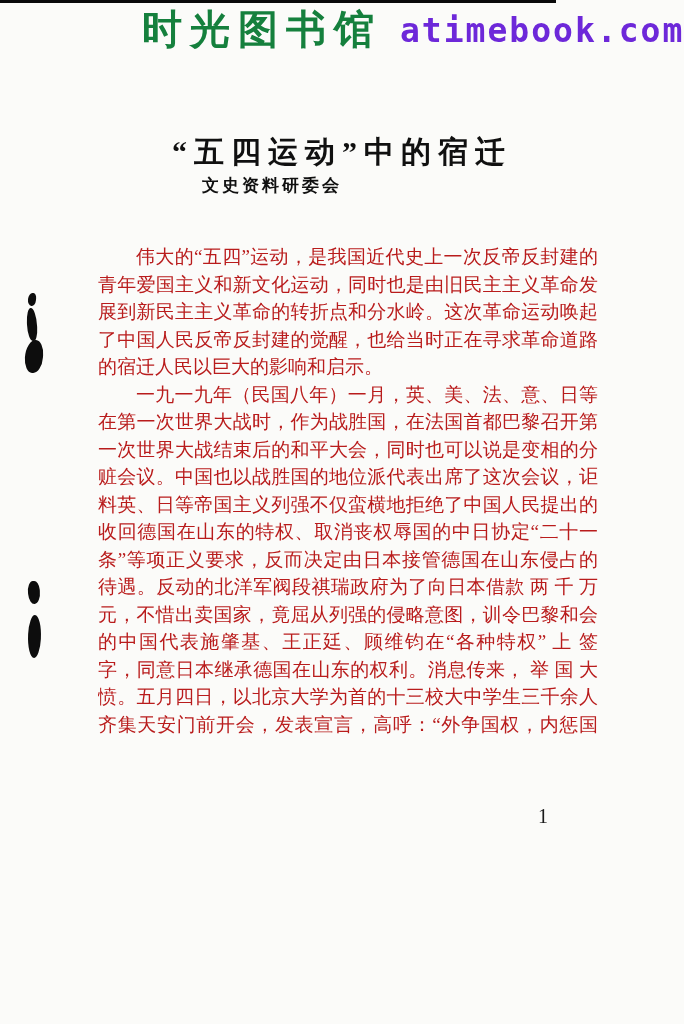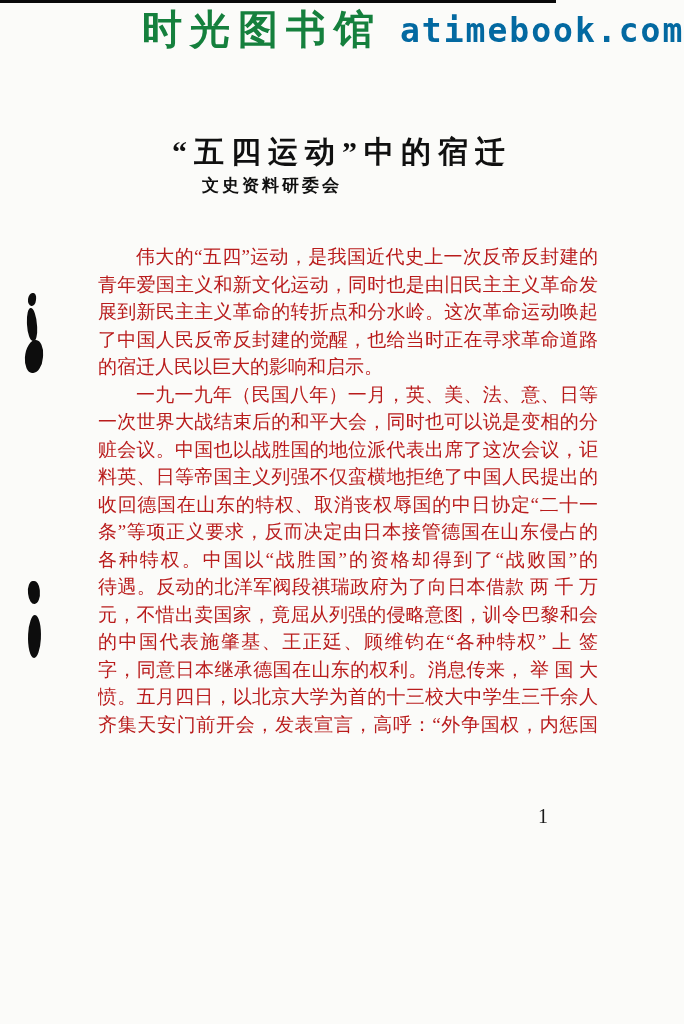--- a/index.html
+++ b/index.html
@@ -98,40 +98,40 @@
 </style>
 </head>
 <body>
 
 <div class="page">
 
   <div class="scan-edge"></div>
 
   <div class="watermark">
     <span class="wm-cjk" style="color: #15803d;">时光图书馆</span>
-    <span class="wm-latin" style="color: #0369a1;">atimebook.com</span>
+    <span class="wm-latin" style="color: #6d28d9;">atimebook.com</span>
   </div>
 
   <div class="title">“五四运动”中的宿迁</div>
 
   <div class="byline">文史资料研委会</div>
 
   <div class="body-text">
     <div class="tline indent">伟大的“五四”运动，是我国近代史上一次反帝反封建的</div>
     <div class="tline">青年爱国主义和新文化运动，同时也是由旧民主主义革命发</div>
     <div class="tline">展到新民主主义革命的转折点和分水岭。这次革命运动唤起</div>
     <div class="tline">了中国人民反帝反封建的觉醒，也给当时正在寻求革命道路</div>
     <div class="tline para-end">的宿迁人民以巨大的影响和启示。</div>
     <div class="tline indent">一九一九年（民国八年）一月，英、美、法、意、日等</div>
+    <div class="tline">在第一次世界大战时，作为战胜国，在法国首都巴黎召开第</div>
     <div class="tline">一次世界大战结束后的和平大会，同时也可以说是变相的分</div>
     <div class="tline">赃会议。中国也以战胜国的地位派代表出席了这次会议，讵</div>
     <div class="tline">料英、日等帝国主义列强不仅蛮横地拒绝了中国人民提出的</div>
     <div class="tline">收回德国在山东的特权、取消丧权辱国的中日协定“二十一</div>
     <div class="tline">条”等项正义要求，反而决定由日本接管德国在山东侵占的</div>
-    <div class="tline">各种特权。中国以“战胜国”的资格却得到了“战败国”的</div>
     <div class="tline">待遇。反动的北洋军阀段祺瑞政府为了向日本借款 两 千 万</div>
     <div class="tline">元，不惜出卖国家，竟屈从列强的侵略意图，训令巴黎和会</div>
     <div class="tline">的中国代表施肇基、王正廷、顾维钧在“各种特权” 上 签</div>
     <div class="tline">字，同意日本继承德国在山东的权利。消息传来， 举 国 大</div>
     <div class="tline">愤。五月四日，以北京大学为首的十三校大中学生三千余人</div>
     <div class="tline">齐集天安门前开会，发表宣言，高呼：“外争国权，内惩国</div>
   </div>
 
   <div class="page-number">1</div>
 

